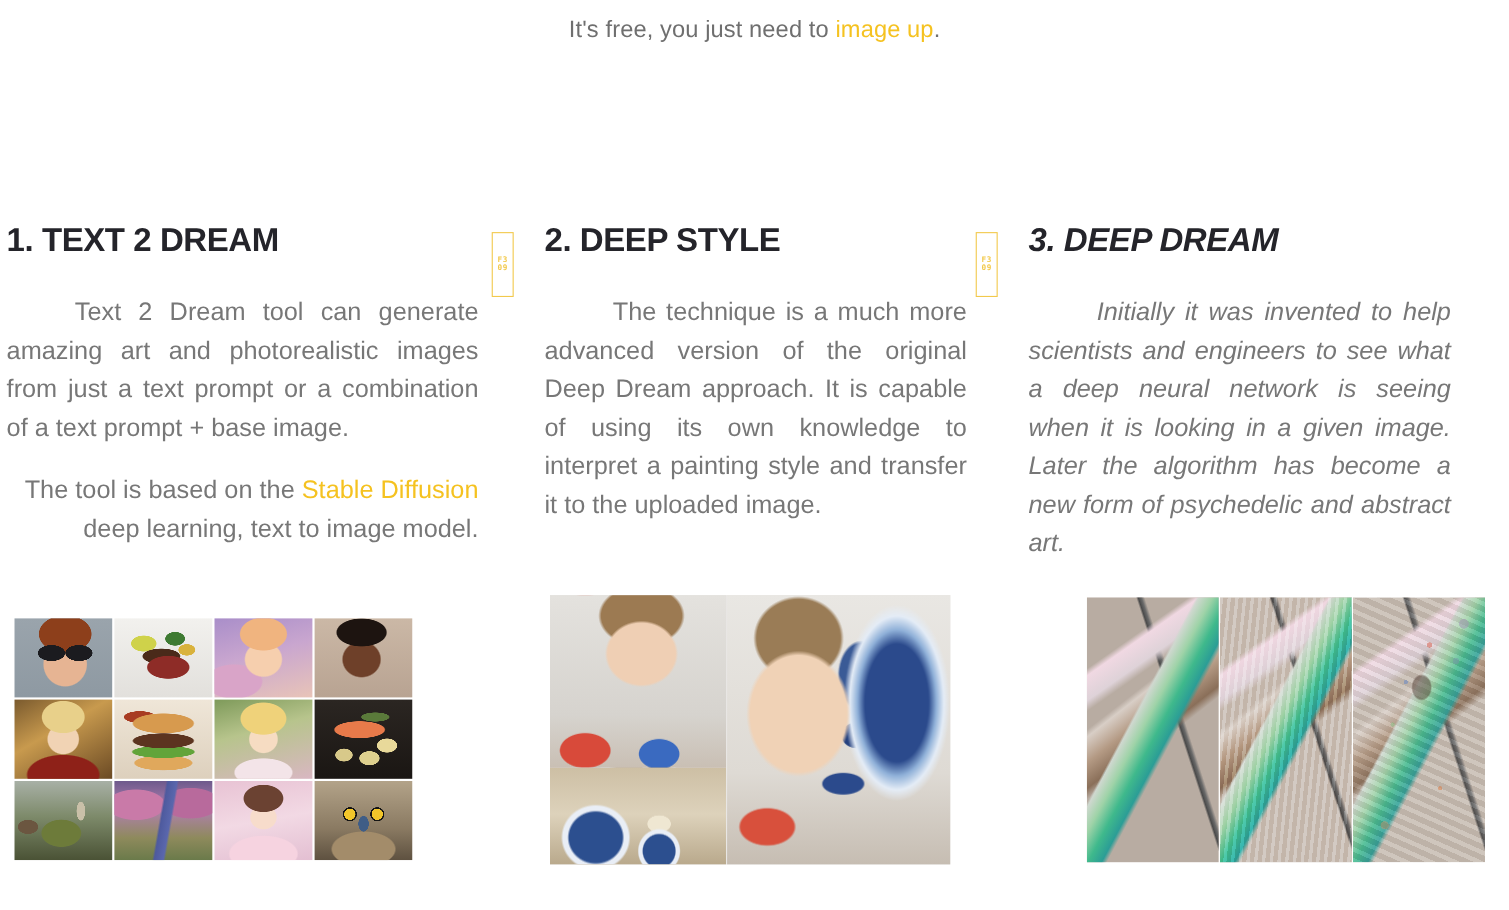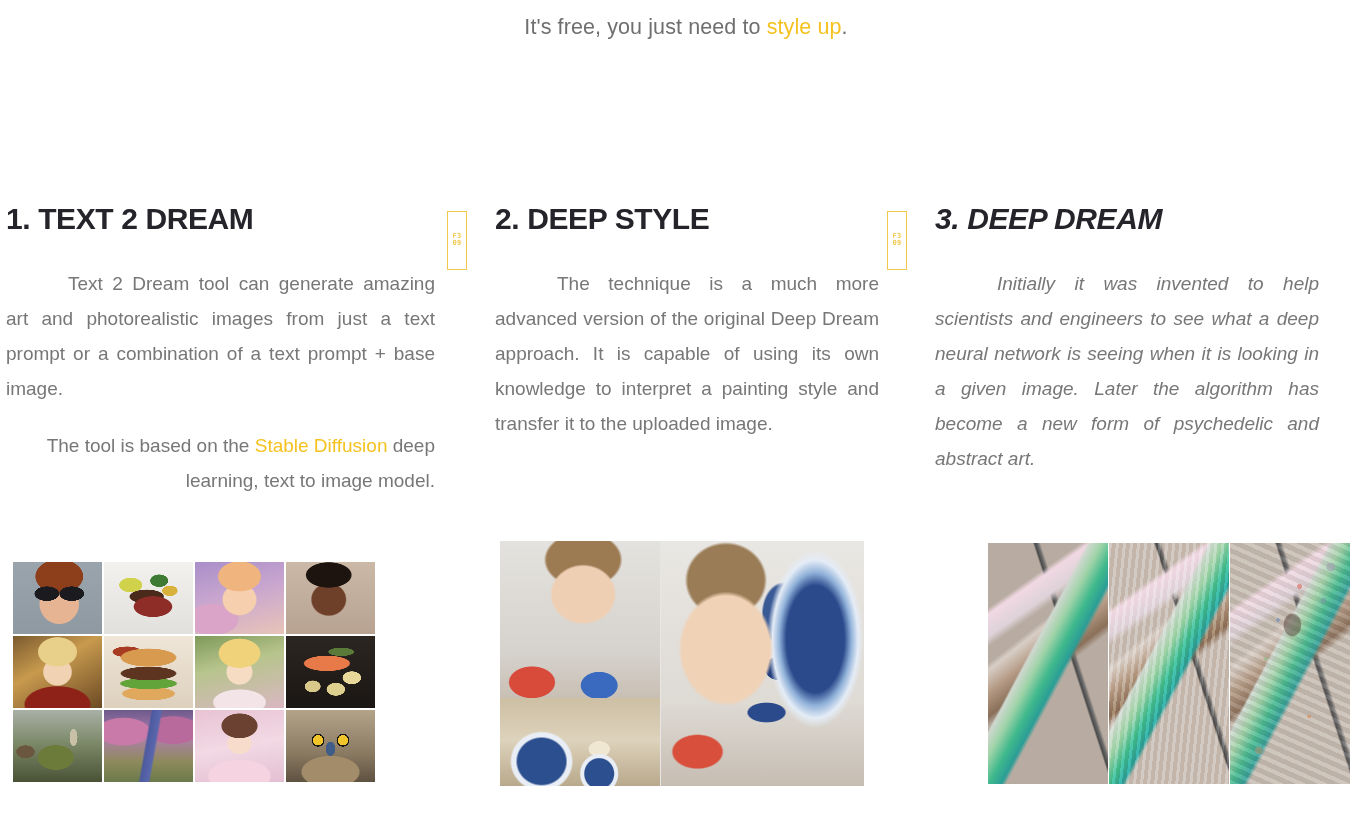--- a/index.html
+++ b/index.html
@@ -43,21 +43,21 @@
     font-size: 30px;
     font-weight: 700;
     color: #24242a;
     letter-spacing: -0.4px;
     margin: 0 0 24px 0;
     line-height: 46px;
     white-space: nowrap;
   }
 
   .body-text {
-    font-size: 19px;
+    font-size: 23px;
     line-height: 35px;
     color: #777777;
     text-align: justify;
     margin: 0 0 22px 0;
     font-weight: 400;
   }
   .body-text.indent { text-indent: 62px; }
   .body-text.last { text-align: right; margin-bottom: 12px; }
 
   
@@ -281,21 +281,21 @@
       repeating-linear-gradient(24deg, rgba(255,255,255,0.16) 0 4px, rgba(130,115,105,0.14) 4px 9px);
     opacity: 0.95;
   }
 </style>
 </head>
 <body>
 
 <div class="page">
 
   <div class="intro">
-    <div class="intro-line"><span>It's free, you just need to </span><a class="link-gold" href="#">style up</a><span>.</span></div>
+    <div class="intro-line"><span>It's free, you just need to </span><a class="link-gold" href="#">image up</a><span>.</span></div>
   </div>
 
   <div class="cols">
 
     <div class="col col-1">
       <h2 class="col-head">1. TEXT 2 DREAM</h2>
       <p class="body-text indent">Text 2 Dream tool can generate amazing art and photorealistic images from just a text prompt or a combination of a text prompt + base image.</p>
       <p class="body-text last"><span>The tool is based on the </span><a class="link-gold" href="#">Stable Diffusion</a><span> deep learning, text to image model.</span></p>
     </div>
 

